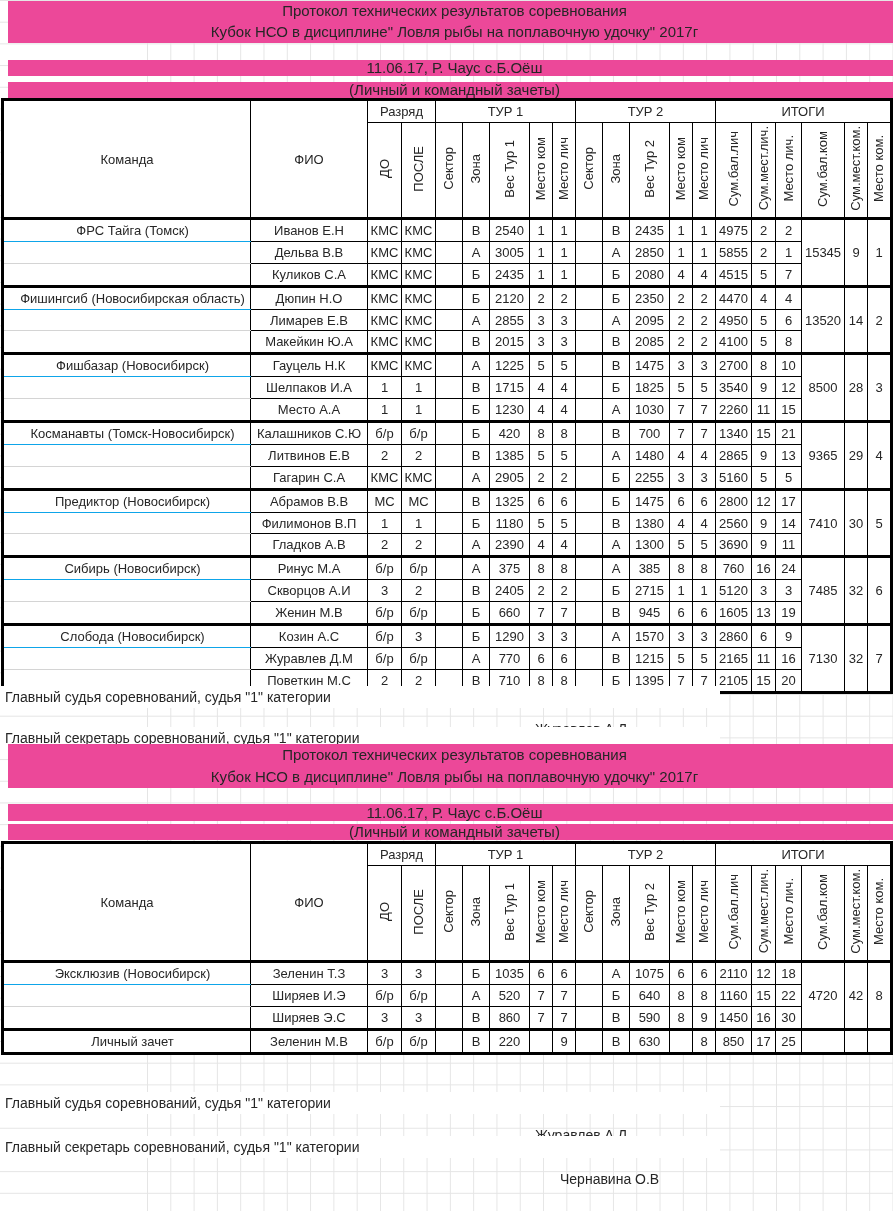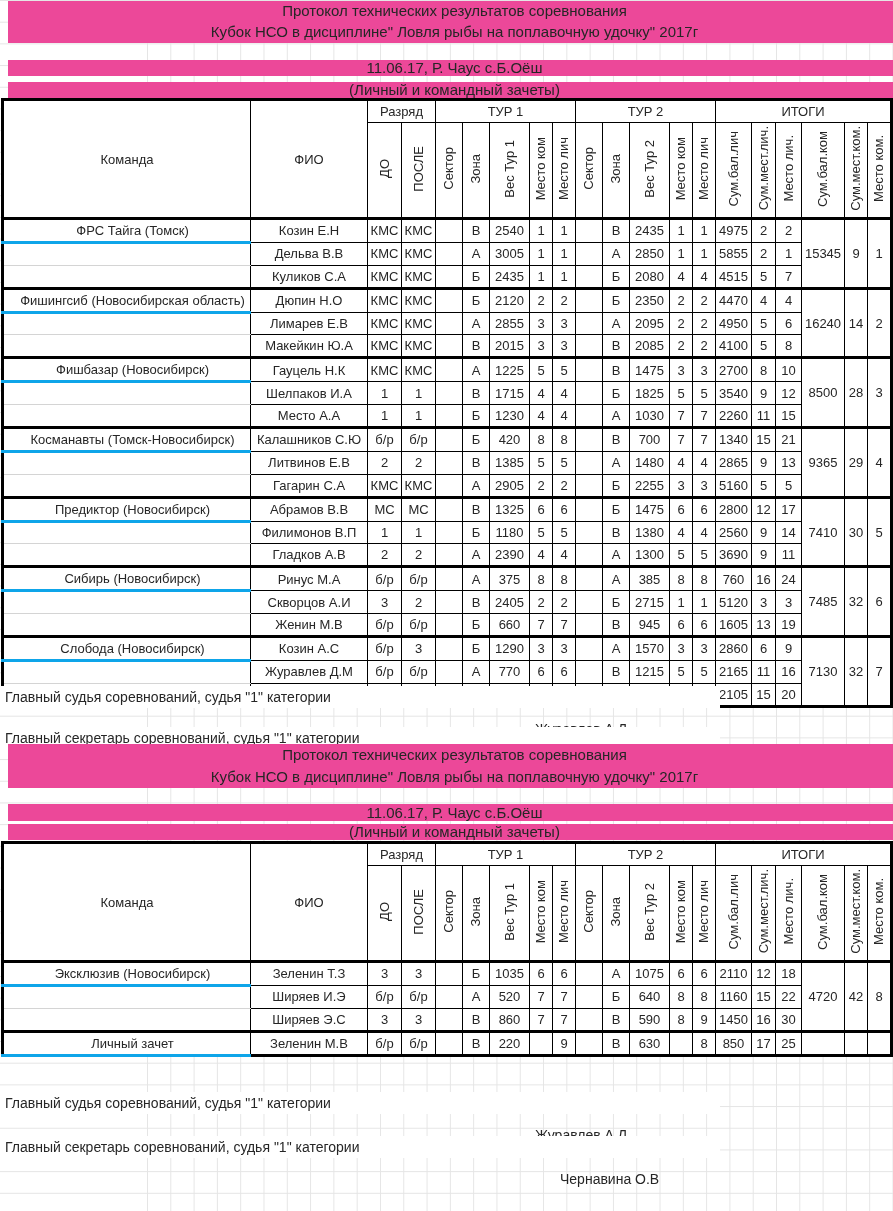--- a/index.html
+++ b/index.html
@@ -45,21 +45,21 @@
   .proto th,.proto td{
     border:1px solid #000; padding:0; text-align:center; vertical-align:middle;
     font-weight:normal; font-size:13px; overflow:hidden; white-space:nowrap;
   }
   .proto thead tr.hrow1 th{height:21px;}
   .proto thead tr.hrow2 th{height:94px; border-bottom:3px solid #000;}
   .vert{display:inline-block; writing-mode:vertical-rl; transform:rotate(180deg);
         white-space:nowrap; font-size:13px; line-height:1.05;}
   .proto td{height:20.9px;}
   tr.group-start td{border-top:3px solid #000;}
-  td.t-name{border-bottom:3px solid #0ea5e9;padding-left:11px;}
+  td.t-name{border-bottom:1px solid #0ea5e9;padding-left:11px;}
   td.t-cont{border-top:1px solid #d4d4d4; border-bottom:1px solid #d4d4d4;}
 </style>
 </head>
 <body>
 
 <div class="sheet">
 
   <div class="row t1a">Протокол технических результатов соревнования</div>
   <div class="row t2a">Кубок НСО в дисциплине" Ловля рыбы на поплавочную удочку" 2017г</div>
   <div class="row d1a">11.06.17, Р. Чаус с.Б.Оёш</div>
@@ -114,21 +114,21 @@
           <th class="h-vert"><span class="vert">Сум.мест.лич.</span></th>
           <th class="h-vert"><span class="vert">Место лич.</span></th>
           <th class="h-vert"><span class="vert">Сум.бал.ком</span></th>
           <th class="h-vert"><span class="vert">Сум.мест.ком.</span></th>
           <th class="h-vert"><span class="vert">Место ком.</span></th>
         </tr>
       </thead>
       <tbody>
         <tr class="group-start">
           <td class="t-name">ФРС Тайга (Томск)</td>
-          <td>Козин Е.Н</td>
+          <td>Иванов Е.Н</td>
           <td>КМС</td>
           <td>КМС</td>
           <td></td>
           <td>В</td>
           <td>2540</td>
           <td>1</td>
           <td>1</td>
           <td></td>
           <td>В</td>
           <td>2435</td>
@@ -190,21 +190,21 @@
           <td>2</td>
           <td>2</td>
           <td></td>
           <td>Б</td>
           <td>2350</td>
           <td>2</td>
           <td>2</td>
           <td>4470</td>
           <td>4</td>
           <td>4</td>
-          <td rowspan="3">16240</td>
+          <td rowspan="3">13520</td>
           <td rowspan="3">14</td>
           <td rowspan="3">2</td>
         </tr>
         <tr>
           <td class="t-cont"></td>
           <td>Лимарев Е.В</td>
           <td>КМС</td>
           <td>КМС</td>
           <td></td>
           <td>А</td>

